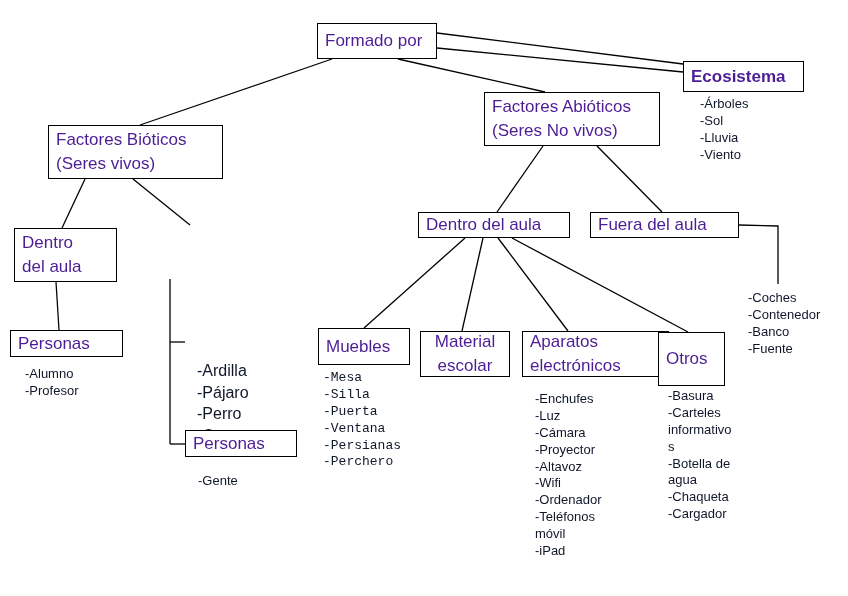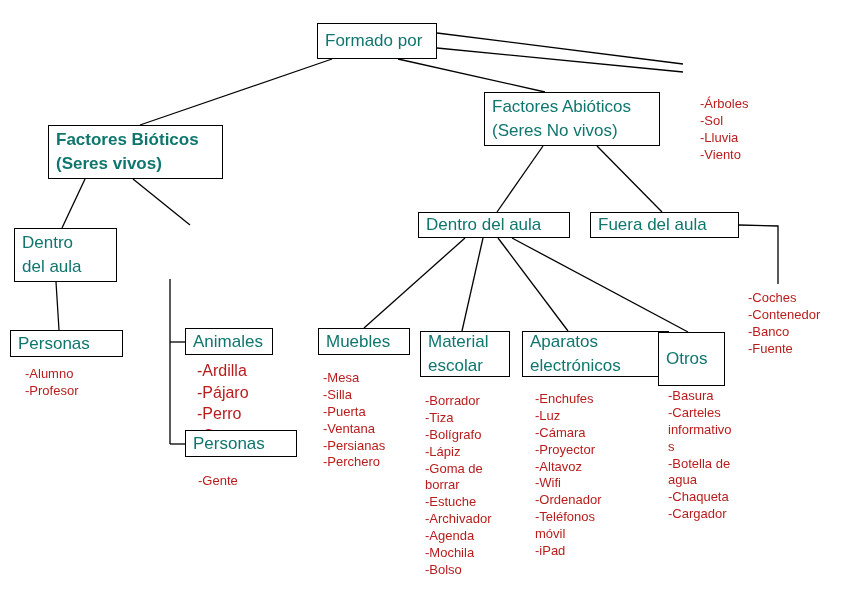--- a/index.html
+++ b/index.html
@@ -18,33 +18,33 @@
   #wires {
     position: absolute;
     left: 0; top: 0;
     width: 848px; height: 596px;
   }
   .box {
     position: absolute;
     box-sizing: border-box;
     border: 1.6px solid #000000;
     background: #ffffff;
-    color: #0f766e;
+    color: #4c1d95;
     font-size: 17px;
     line-height: 1.4;
     padding: 2px 7px;
     white-space: pre-line;
     display: flex;
     flex-direction: column;
     justify-content: center;
   }
   .bold { font-weight: 700; }
   .list {
     position: absolute;
-    color: #b91c1c;
+    color: #0f172a;
     font-size: 13px;
     line-height: 1.3;
     white-space: pre-line;
     overflow-wrap: break-word;
   }
   .list-sm {
     font-size: 16px;
     line-height: 1.35;
   }
 </style>
@@ -79,83 +79,73 @@
       <line x1="483" y1="238" x2="462" y2="331"></line>
       <line x1="498" y1="238" x2="568" y2="331"></line>
       <line x1="512" y1="238" x2="688" y2="332"></line>
 
       <polyline points="739,225 778,226 778,284"></polyline>
     </g>
   </svg>
 
   <div class="box" style="left:317px; top:23px; width:120px; height:36px;">Formado por</div>
 
+  <div class="box bold" style="left:683px; top:61px; width:121px; height:31px;">Ecosistema</div>
 
   <div class="list" style="left:700px; top:96px; width:110px;">-Árboles
 -Sol
 -Lluvia
 -Viento</div>
 
-  <div class="box" style="left:48px; top:125px; width:175px; height:54px;font-weight:bold;">Factores Bióticos
+  <div class="box" style="left:48px; top:125px; width:175px; height:54px;">Factores Bióticos
 (Seres vivos)</div>
 
   <div class="box" style="left:484px; top:92px; width:176px; height:54px;">Factores Abióticos
 (Seres No vivos)</div>
 
   <div class="box" style="left:14px; top:228px; width:103px; height:54px;">Dentro
 del aula</div>
 
 
   <div class="box" style="left:10px; top:330px; width:113px; height:27px;">Personas</div>
 
   <div class="list" style="left:25px; top:366px; width:100px;">-Alumno
 -Profesor</div>
 
-  <div class="box" style="left:185px; top:328px; width:88px; height:27px;">Animales</div>
 
   <div class="list list-sm" style="left:197px; top:360px; width:80px;">-Ardilla
 -Pájaro
 -Perro
 -Gato</div>
 
   <div class="box" style="left:185px; top:430px; width:112px; height:27px;">Personas</div>
 
   <div class="list" style="left:198px; top:473px; width:80px;">-Gente</div>
 
   <div class="box" style="left:418px; top:212px; width:152px; height:26px;">Dentro del aula</div>
 
   <div class="box" style="left:590px; top:212px; width:149px; height:26px;">Fuera del aula</div>
 
   <div class="list" style="left:748px; top:290px; width:95px;">-Coches
 -Contenedor
 -Banco
 -Fuente</div>
 
-  <div class="box" style="left:318px; top:328px; width:92px; height:27px;">Muebles</div>
+  <div class="box" style="left:318px; top:328px; width:92px; height:37px;">Muebles</div>
 
-  <div class="list" style="left:323px; top:370px; width:90px;">-Mesa
+  <div class="list" style="left:323px; top:370px; width:90px;font-family:Liberation Mono, monospace;">-Mesa
 -Silla
 -Puerta
 -Ventana
 -Persianas
 -Perchero</div>
 
-  <div class="box" style="left:420px; top:331px; width:90px; height:46px;">Material
+  <div class="box" style="left:420px; top:331px; width:90px; height:46px;text-align:center;">Material
 escolar</div>
 
-  <div class="list" style="left:425px; top:393px; width:88px;">-Borrador
--Tiza
--Bolígrafo
--Lápiz
--Goma de borrar
--Estuche
--Archivador
--Agenda
--Mochila
--Bolso</div>
 
   <div class="box" style="left:522px; top:331px; width:147px; height:46px;">Aparatos
 electrónicos</div>
 
   <div class="list" style="left:535px; top:391px; width:92px;">-Enchufes
 -Luz
 -Cámara
 -Proyector
 -Altavoz
 -Wifi

